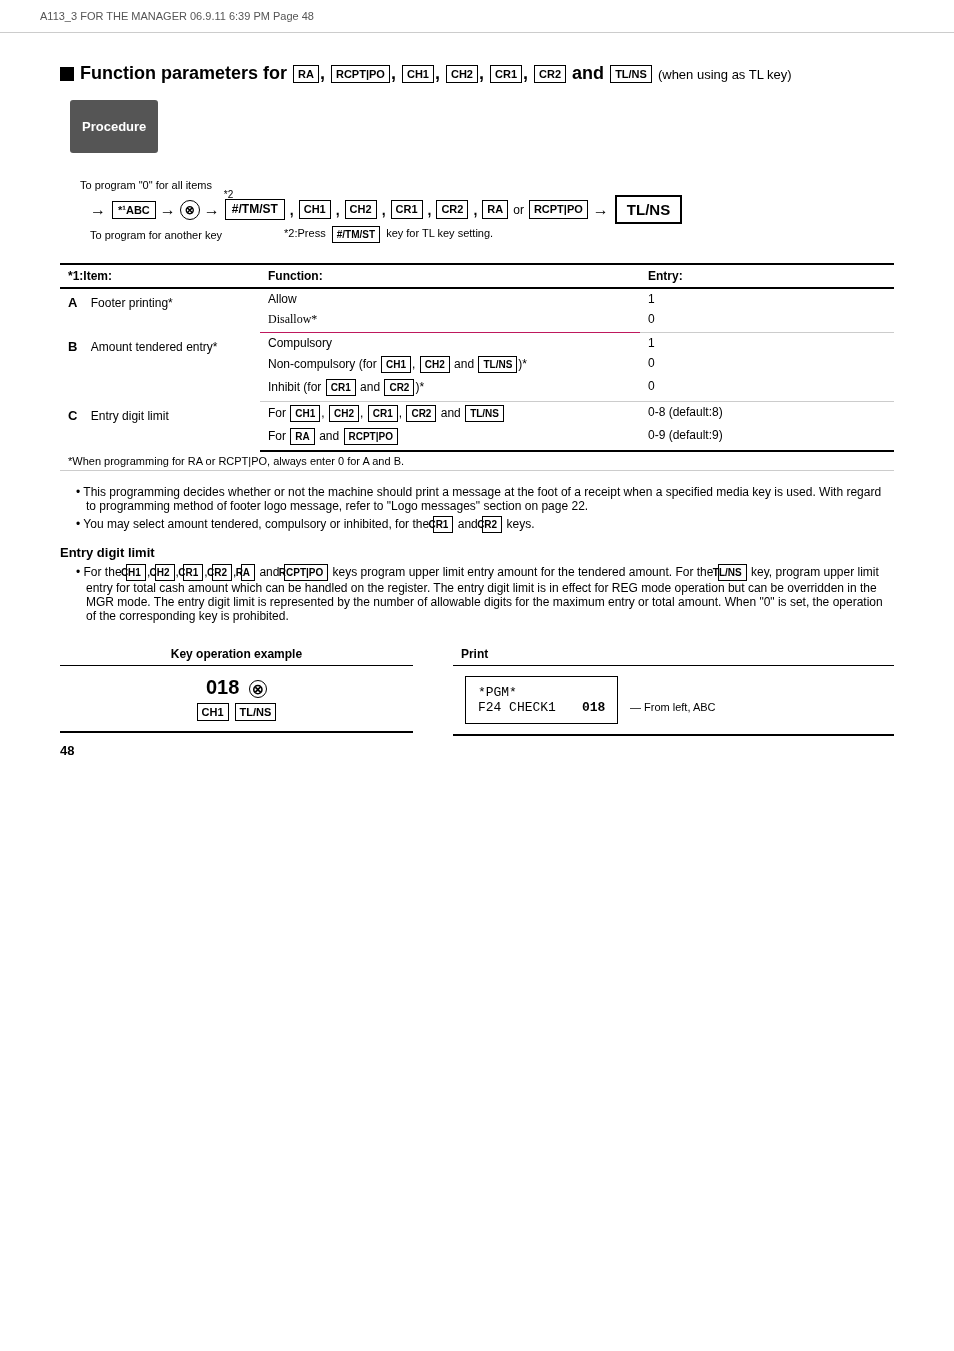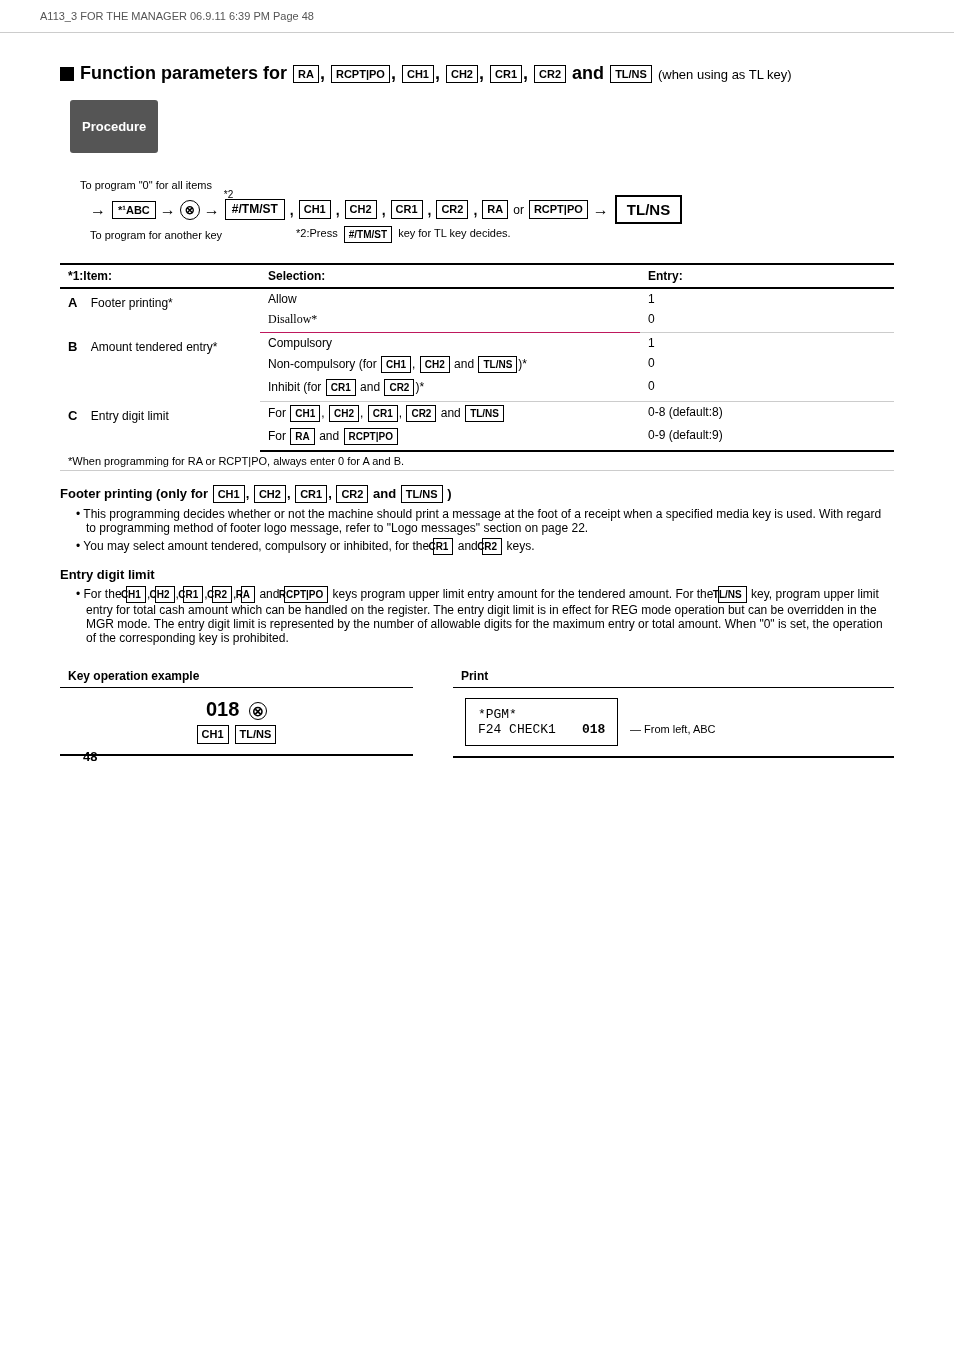--- a/index.html
+++ b/index.html
@@ -123,21 +123,21 @@
       padding-left: 10px;
     }
     .key-op-section {
       display: flex;
       gap: 40px;
       margin-top: 20px;
     }
     .key-op-title {
       font-weight: bold;
       font-size: 12px;
-      text-align: left;
+      text-align: center;
       border-bottom: 1px solid #000;
       padding: 4px;
     }
     .key-op-content {
       padding: 10px;
       font-size: 13px;
       text-align: center;
     }
     .print-box {
       border: 1px solid #000;
@@ -147,25 +147,24 @@
       display: inline-block;
       min-width: 140px;
     }
     .print-line {
       display: flex;
       align-items: center;
       gap: 10px;
     }
     .page-number {
       position: absolute;
-      bottom: 24px;
+      bottom: 8px;
       left: 60px;
       font-size: 13px;
       font-weight: bold;
-      margin-left: 23px;
     }
     .circle-x {
       display: inline-flex;
       align-items: center;
       justify-content: center;
       width: 20px;
       height: 20px;
       border: 1px solid #000;
       border-radius: 50%;
       font-size: 12px;
@@ -238,36 +237,36 @@
       <span class="key-box">CR2</span>
       <span style="font-size:14px; font-weight:bold;">,</span>
       <span class="key-box">RA</span>
       <span style="font-size:12px;"> or </span>
       <span class="key-box">RCPT|PO</span>
       <span style="font-size:16px;">→</span>
 
       <span class="flow-key-large">TL/NS</span>
     </div>
 
-    <div style="margin-left:10px; margin-top:2px; font-size:11px; display:flex; align-items:center; gap:14px;">
+    <div style="margin-left:10px; margin-top:2px; font-size:11px; display:flex; align-items:center; gap:2px;">
       <span>To program for another key</span>
       <span style="margin-left:60px;">
         <span>*2:Press</span>
         <span class="key-box" style="font-size:10px; margin: 0 3px;">#/TM/ST</span>
-        <span>key for TL key decides.</span>
+        <span>key for TL key setting.</span>
       </span>
     </div>
   </div>
 
   <div class="table-section">
     <table class="params-table">
       <thead>
         <tr>
           <th style="width:200px;">*1:Item:</th>
-          <th style="width:380px;">Selection:</th>
+          <th style="width:380px;">Function:</th>
           <th>Entry:</th>
         </tr>
       </thead>
       <tbody>
 
         <tr>
           <td rowspan="2" style="vertical-align:top; padding-top:6px;">
             <span class="item-letter">A</span>
             <span style="margin-left:10px;">Footer printing*</span>
           </td>
@@ -312,23 +311,20 @@
         <tr>
           <td colspan="3" class="note-row">*When programming for RA or RCPT|PO, always enter 0 for A and B.</td>
         </tr>
       </tbody>
     </table>
   </div>
 
   <div class="section-body">
 
     <div>
-      <div class="subsection-title">
-        Footer printing (only for <span class="key-box" style="font-size:11px;">CH1</span>, <span class="key-box" style="font-size:11px;">CH2</span>, <span class="key-box" style="font-size:11px;">CR1</span>, <span class="key-box" style="font-size:11px;">CR2</span> and <span class="key-box" style="font-size:11px;">TL/NS</span> )
-      </div>
       <div class="bullet-text">
         • This programming decides whether or not the machine should print a message at the foot of a receipt when a specified media key is used.  With regard to programming method of footer logo message, refer to "Logo messages" section on page 22.
       </div>
     </div>
 
     <div>
       <div class="bullet-text">
         • You may select amount tendered, compulsory or inhibited, for the <span class="key-box" style="font-size:10px;">CR1</span> and <span class="key-box" style="font-size:10px;">CR2</span> keys.
       </div>
     </div>

